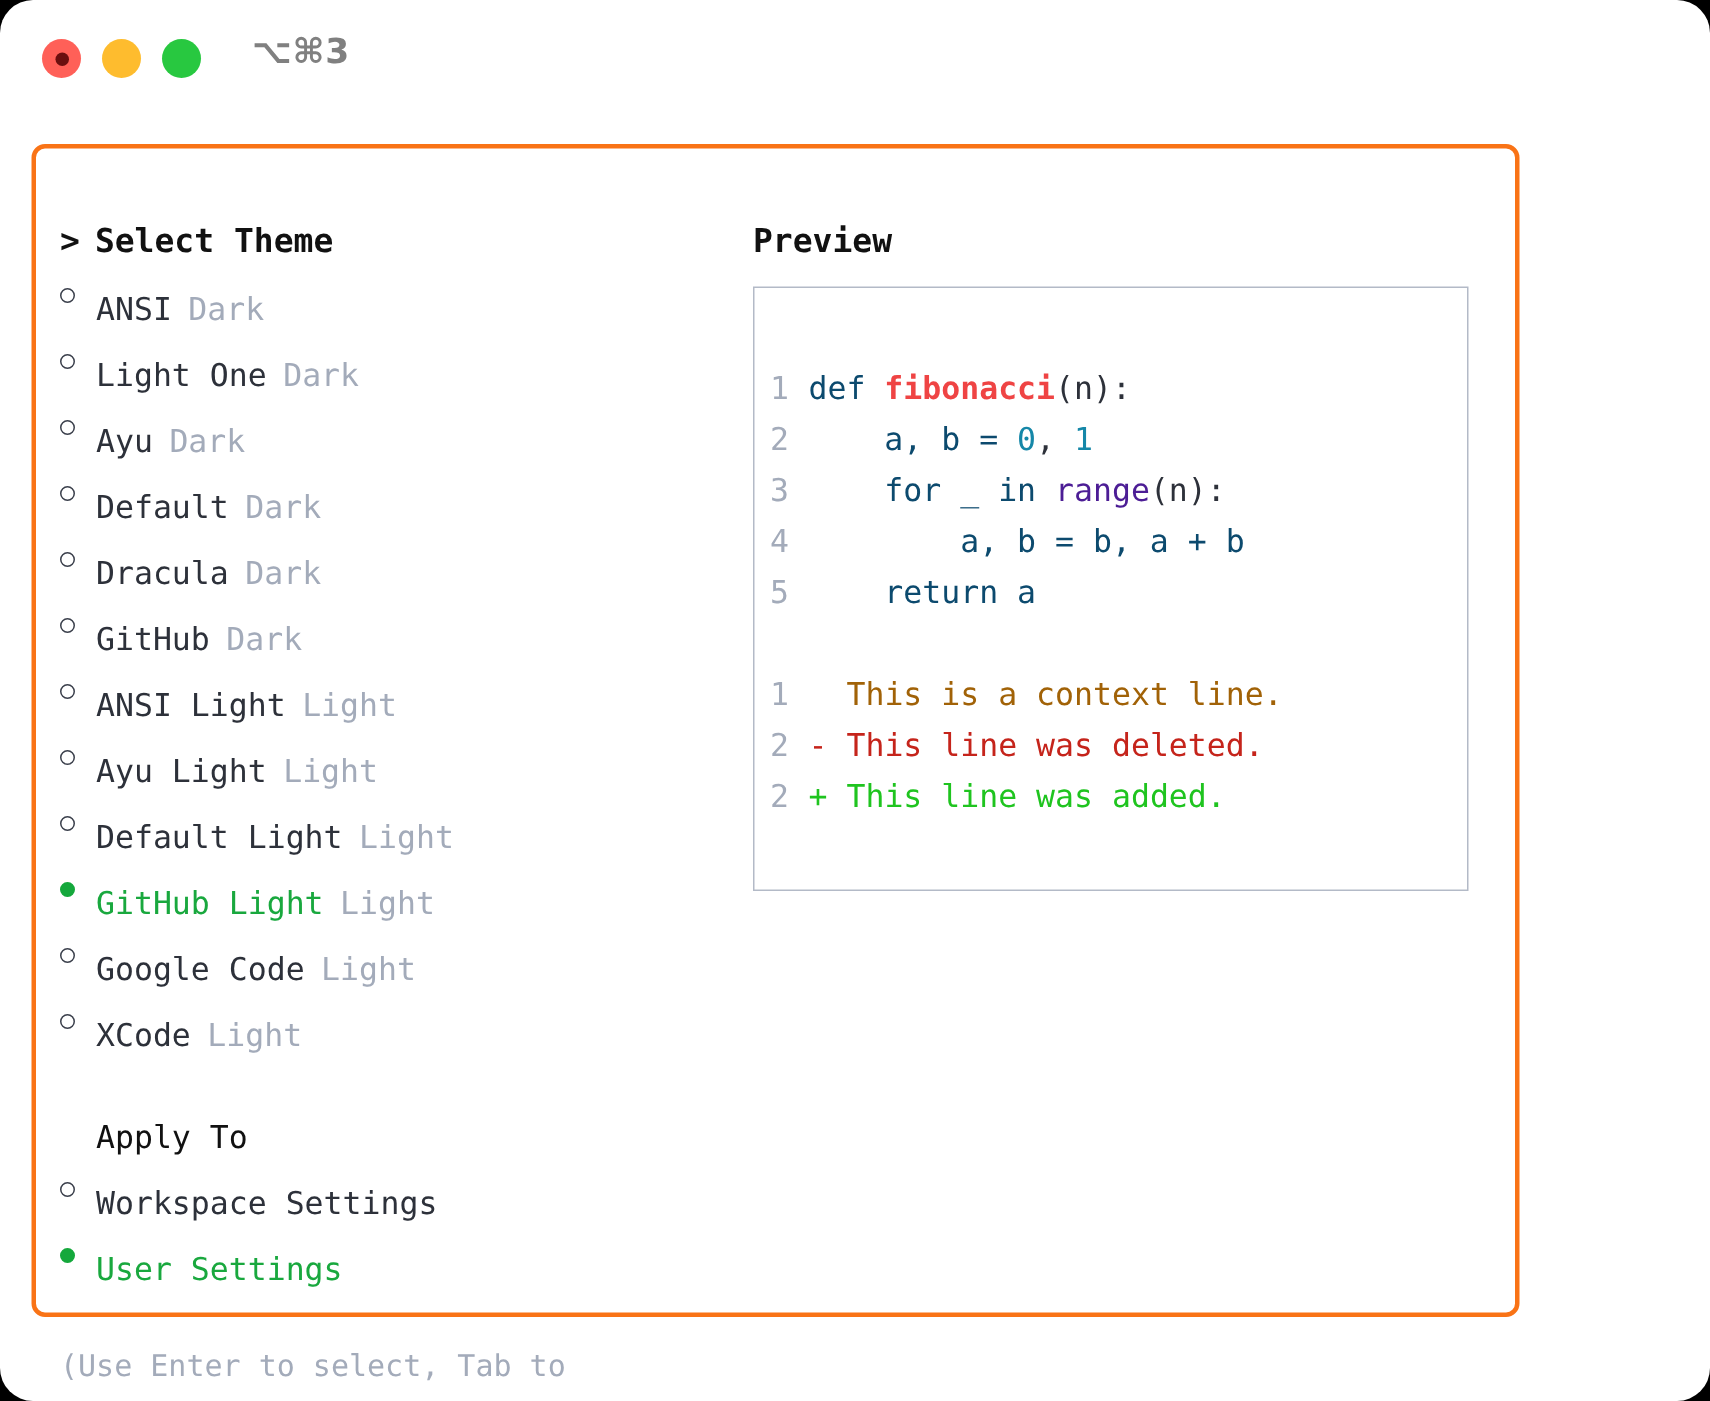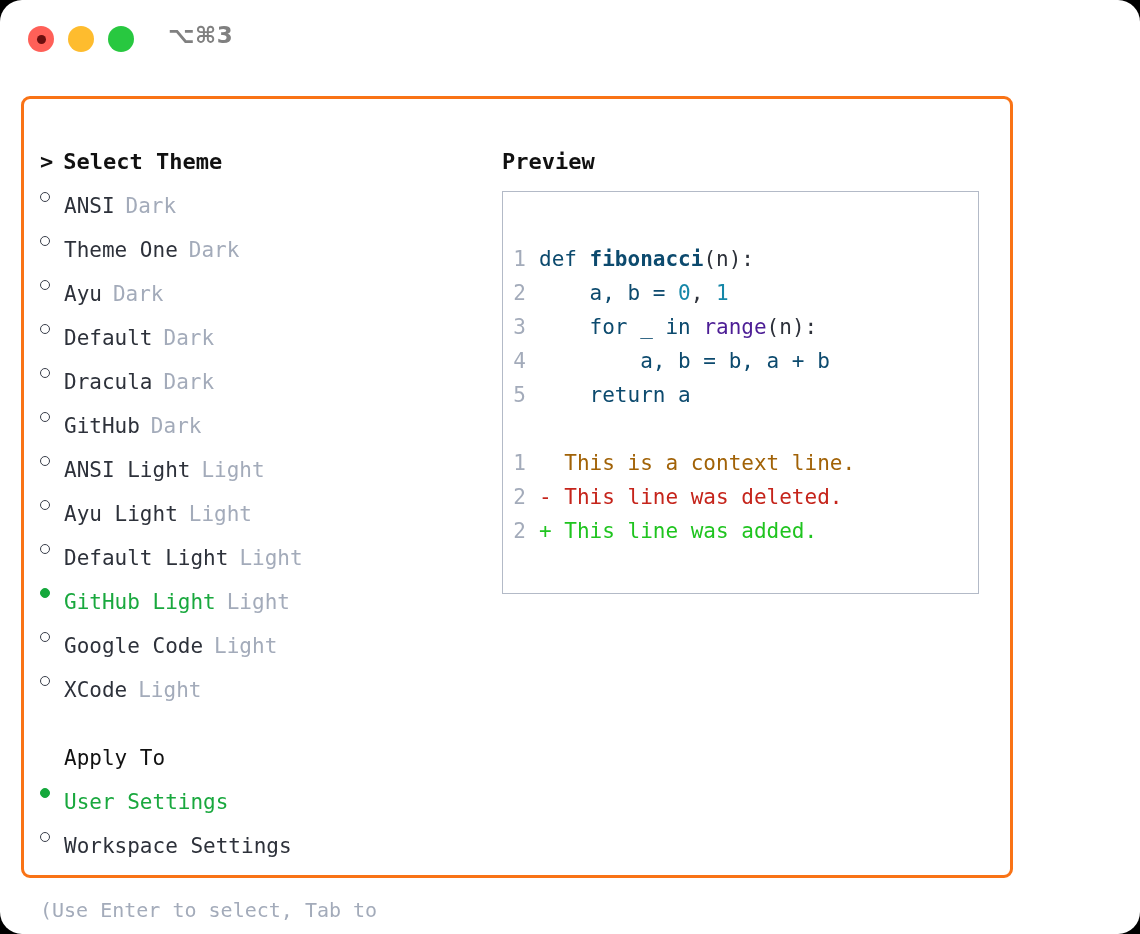--- a/index.html
+++ b/index.html
@@ -186,21 +186,21 @@
     flex: 0 0 36px;
     width: 36px;
     text-align: right;
     color: #a3abba;
     padding-right: 13px;
     box-sizing: border-box;
   }
   .code-text { color: #2d313a; }
 
   .tok-kw   { color: #0c4a6e; }
-  .tok-fn   { color: #0c4a6e; font-weight: 700; }
+  .tok-fn   { color: #ef4444; font-weight: 700; }
   .tok-num  { color: #1587a8; }
   .tok-call { color: #4c1d95; }
   .tok-punc { color: #2d313a; }
 
   .diff-gap { height: 34px; }
   .diff-ctx { color: #a16207; }
   .diff-del { color: #c5241b; }
   .diff-add { color: #1fc41f; }
 </style>
 </head>
@@ -225,21 +225,21 @@
         <span class="caret">&gt;</span><span>Select Theme</span>
       </div>
 
       <div class="opt-row">
         <span class="bullet"></span>
         <span class="opt-label">ANSI</span>
         <span class="opt-tag">Dark</span>
       </div>
       <div class="opt-row">
         <span class="bullet"></span>
-        <span class="opt-label">Theme One</span>
+        <span class="opt-label">Light One</span>
         <span class="opt-tag">Dark</span>
       </div>
       <div class="opt-row">
         <span class="bullet"></span>
         <span class="opt-label">Ayu</span>
         <span class="opt-tag">Dark</span>
       </div>
       <div class="opt-row">
         <span class="bullet"></span>
         <span class="opt-label">Default</span>
@@ -283,27 +283,27 @@
       <div class="opt-row">
         <span class="bullet"></span>
         <span class="opt-label">XCode</span>
         <span class="opt-tag">Light</span>
       </div>
 
       <div class="spacer-row"></div>
 
       <div class="subhead">Apply To</div>
 
+      <div class="opt-row">
+        <span class="bullet"></span>
+        <span class="opt-label">Workspace Settings</span>
+      </div>
       <div class="opt-row selected">
         <span class="bullet"></span>
         <span class="opt-label">User Settings</span>
-      </div>
-      <div class="opt-row">
-        <span class="bullet"></span>
-        <span class="opt-label">Workspace Settings</span>
       </div>
 
       <div class="hint">(Use Enter to select, Tab to change focus)</div>
     </div>
 
     <div class="right-col">
       <div class="preview-title">Preview</div>
 
       <div class="preview-box">
 

